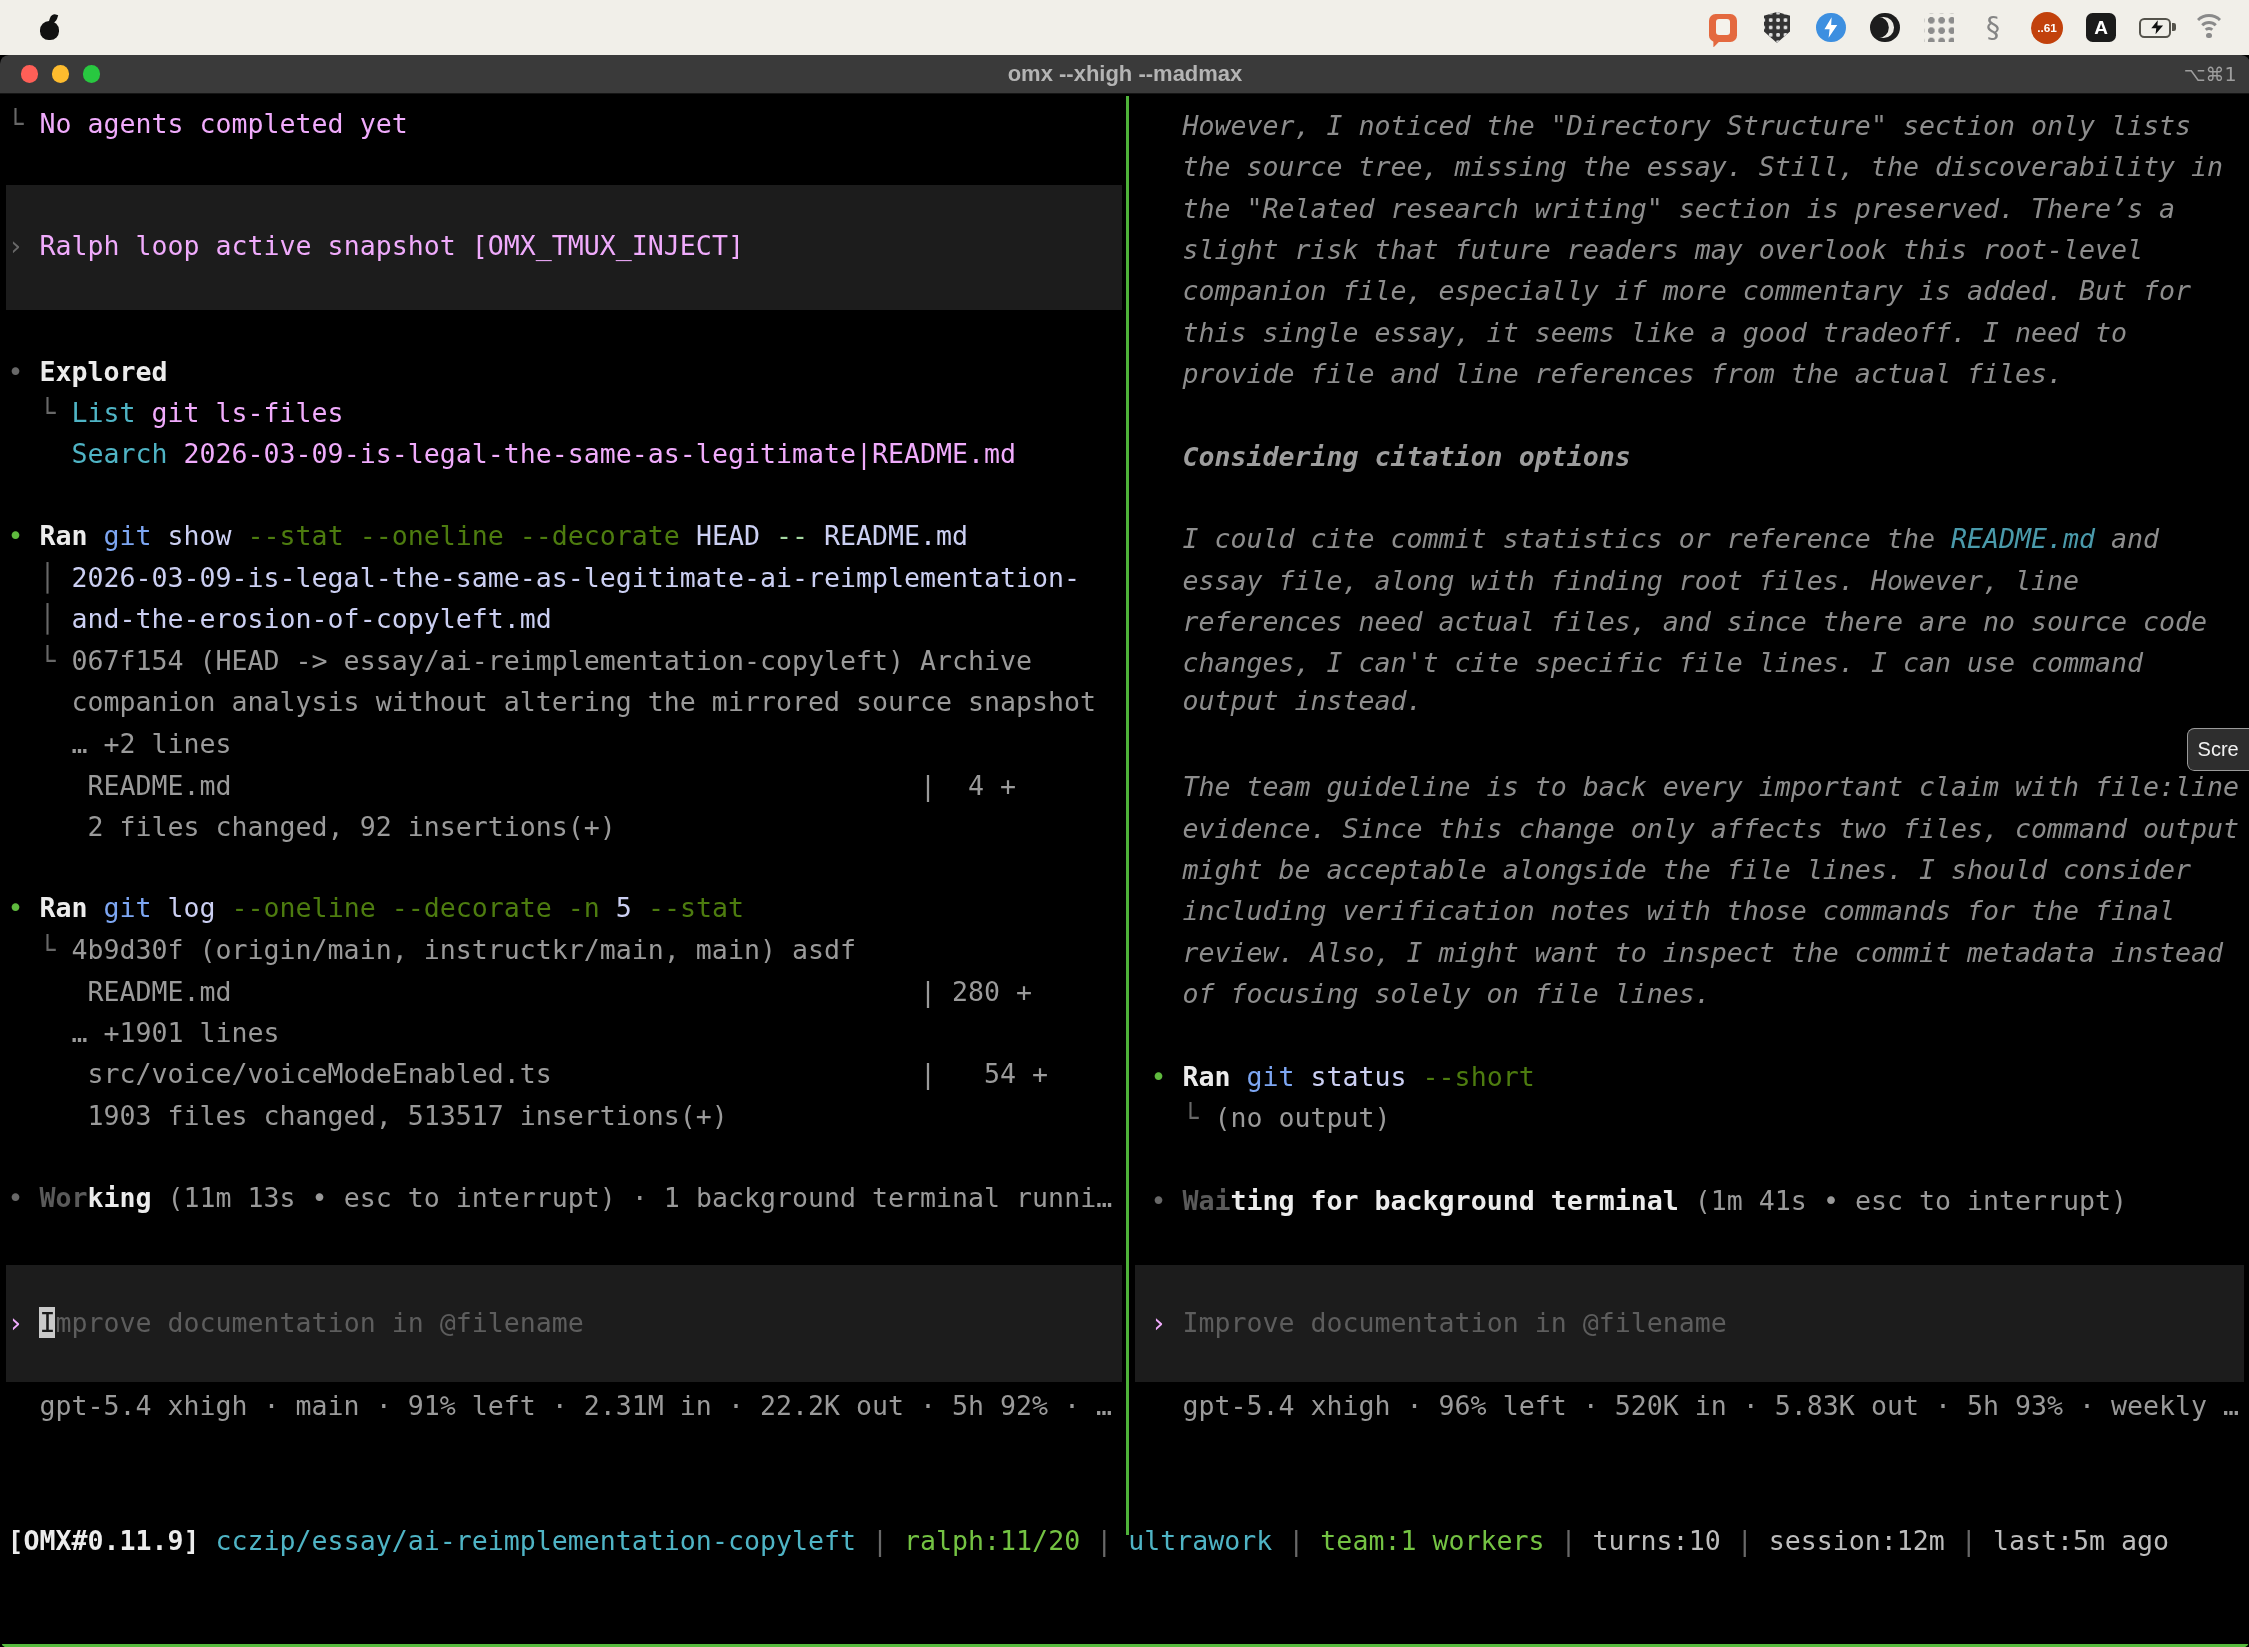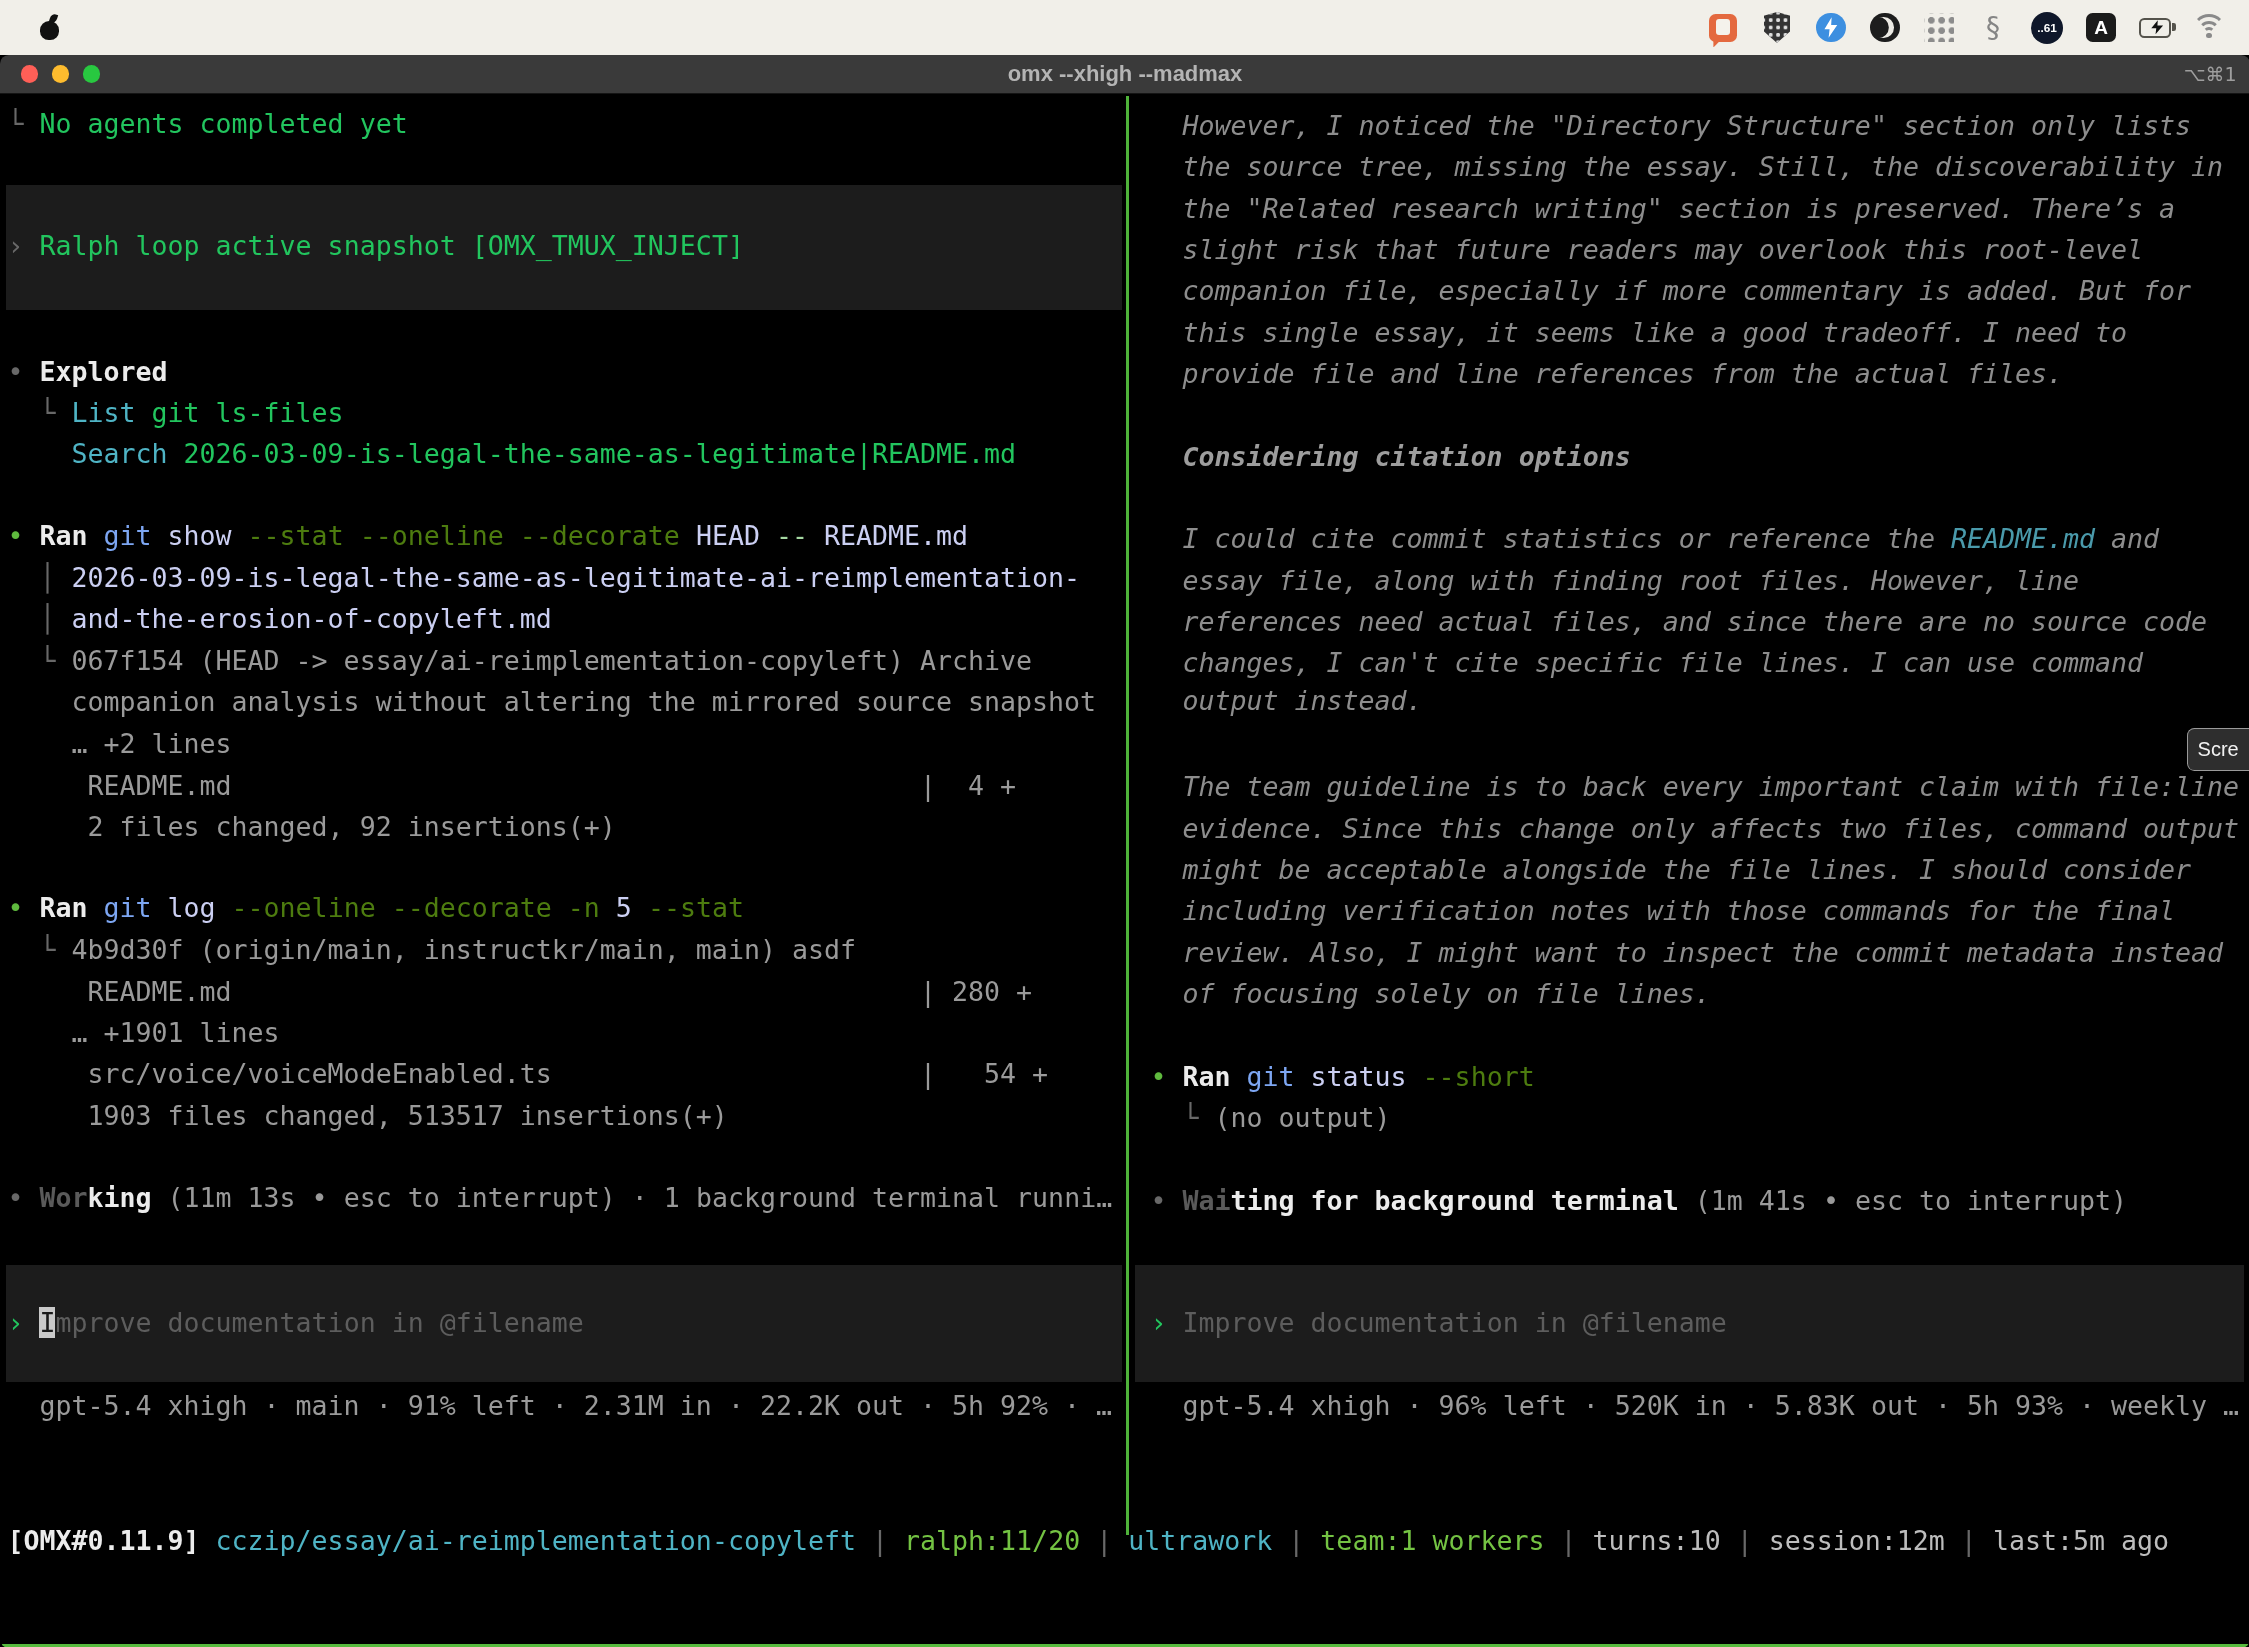--- a/index.html
+++ b/index.html
@@ -28,21 +28,21 @@
     background-image:radial-gradient(#ddd 1.8px, transparent 2.2px); background-size:7.4px 7.4px; background-position:3px 4.4px; }
   .ic-zap { width:29.5px; height:29.5px; background:#3d8fe0; border-radius:50%; position:relative; }
   .ic-zap::before { content:""; position:absolute; left:6.6px; top:4.4px; width:16px; height:20.7px; background:#fff;
     clip-path:polygon(55% 0, 10% 58%, 42% 58%, 36% 100%, 90% 38%, 52% 38%); }
   .ic-moon { width:29.5px; height:29.5px; background:#1d1d1d; border-radius:50%; position:relative; overflow:hidden; }
   .ic-moon::before { content:""; position:absolute; left:3px; top:4.4px; width:20.7px; height:20.7px; border-radius:50%;
     box-shadow:inset -5.2px 0 0 0 #eceae4; }
   .ic-dots { width:29.5px; height:29.5px;
     background-image:radial-gradient(#8c8c8c 3px, transparent 3.7px); background-size:10.3px 10.3px; background-position:2.2px 2.2px; }
   .ic-hook { font-size:28px; color:#858585; font-family:"DejaVu Sans", sans-serif; }
-  .ic-b61 { width:32px; height:32px; background:#0f172a; border-radius:50%; color:#fff;
+  .ic-b61 { width:32px; height:32px; background:#c2410c; border-radius:50%; color:#fff;
     font-size:11.8px; display:flex; align-items:center; justify-content:center; font-weight:bold; }
   .ic-a { width:29.5px; height:29.5px; background:#1b1b1b; border-radius:6.6px; color:#fff;
     font-size:19px; font-weight:bold; display:flex; align-items:center; justify-content:center; }
   .ic-batt { width:38px; height:20px; border:2.2px solid #55534c; border-radius:5.2px; background:#f0eee8; position:relative; }
   .ic-batt::before { content:""; position:absolute; left:10.3px; top:0.7px; width:11.8px; height:14px; background:#111;
     clip-path:polygon(55% 0, 0 58%, 42% 58%, 36% 100%, 100% 38%, 52% 38%); }
   .ic-batt::after { content:""; position:absolute; right:-6.6px; top:3.7px; width:3.7px; height:8px; background:#55534c; border-radius:0 2.2px 2.2px 0; }
   .ic-wifi { width:34px; height:26.6px; position:relative; }
   .ic-wifi i { position:absolute; left:50%; border:3px solid #8a8a8a; border-color:#8a8a8a transparent transparent transparent; border-radius:50%; }
   .ic-wifi .a1 { width:34px; height:34px; margin-left:-17px; top:0; }
@@ -70,21 +70,21 @@
   .pane-left  { left:0; width:1125px; }
   .pane-right { left:1143px; width:1107px; }
   .divider { position:absolute; left:1126px; top:0; width:3px; height:1439px; background:#4fb23a; }
   .tline { position:absolute; left:7.4px; right:0; height:41px; line-height:41px; white-space:pre; color:#9a9a9a; }
   .box { position:absolute; height:117px; background:#1c1c1c; }
   .box-ralph { left:5.9px; top:89px; width:1116px; height:125px; }
   .box-prompt-left  { left:5.9px;    top:1169px; width:1116px; }
   .box-prompt-right { left:1135px; top:1169px; width:1109px; }
 
   
-  .w{color:#ececec} .w2{color:#22c55e} .g{color:#9a9a9a} .g2{color:#bdbdbd}
+  .w{color:#ececec} .w2{color:#f0abfc} .g{color:#9a9a9a} .g2{color:#bdbdbd}
   .d{color:#686868} .sh{color:#5a5a5a} .cy{color:#4fb4c5} .bl{color:#7da6f2}
   .pk{color:#4d7c0f} .lv{color:#cbcff2} .gn{color:#a5d8a2} .gn2{color:#74c343}
   .bgn{color:#5fba3e} .ph{color:#5d5d5d} .b{font-weight:bold}
   .it{font-style:italic;color:#8d8d8d} .itb{font-style:italic;font-weight:bold;color:#9d9d9d}
   .tl{font-style:italic;color:#4a9aab}
   .cur{background:#c9c9c9;color:#1a1a1a}
 
   .omxline { position:absolute; left:7.4px; top:1424px; height:41px; line-height:41px; white-space:pre; }
 
   .tmuxbar { position:absolute; left:0; top:1548px; width:2250px; height:42px; background:#57ba3e;

